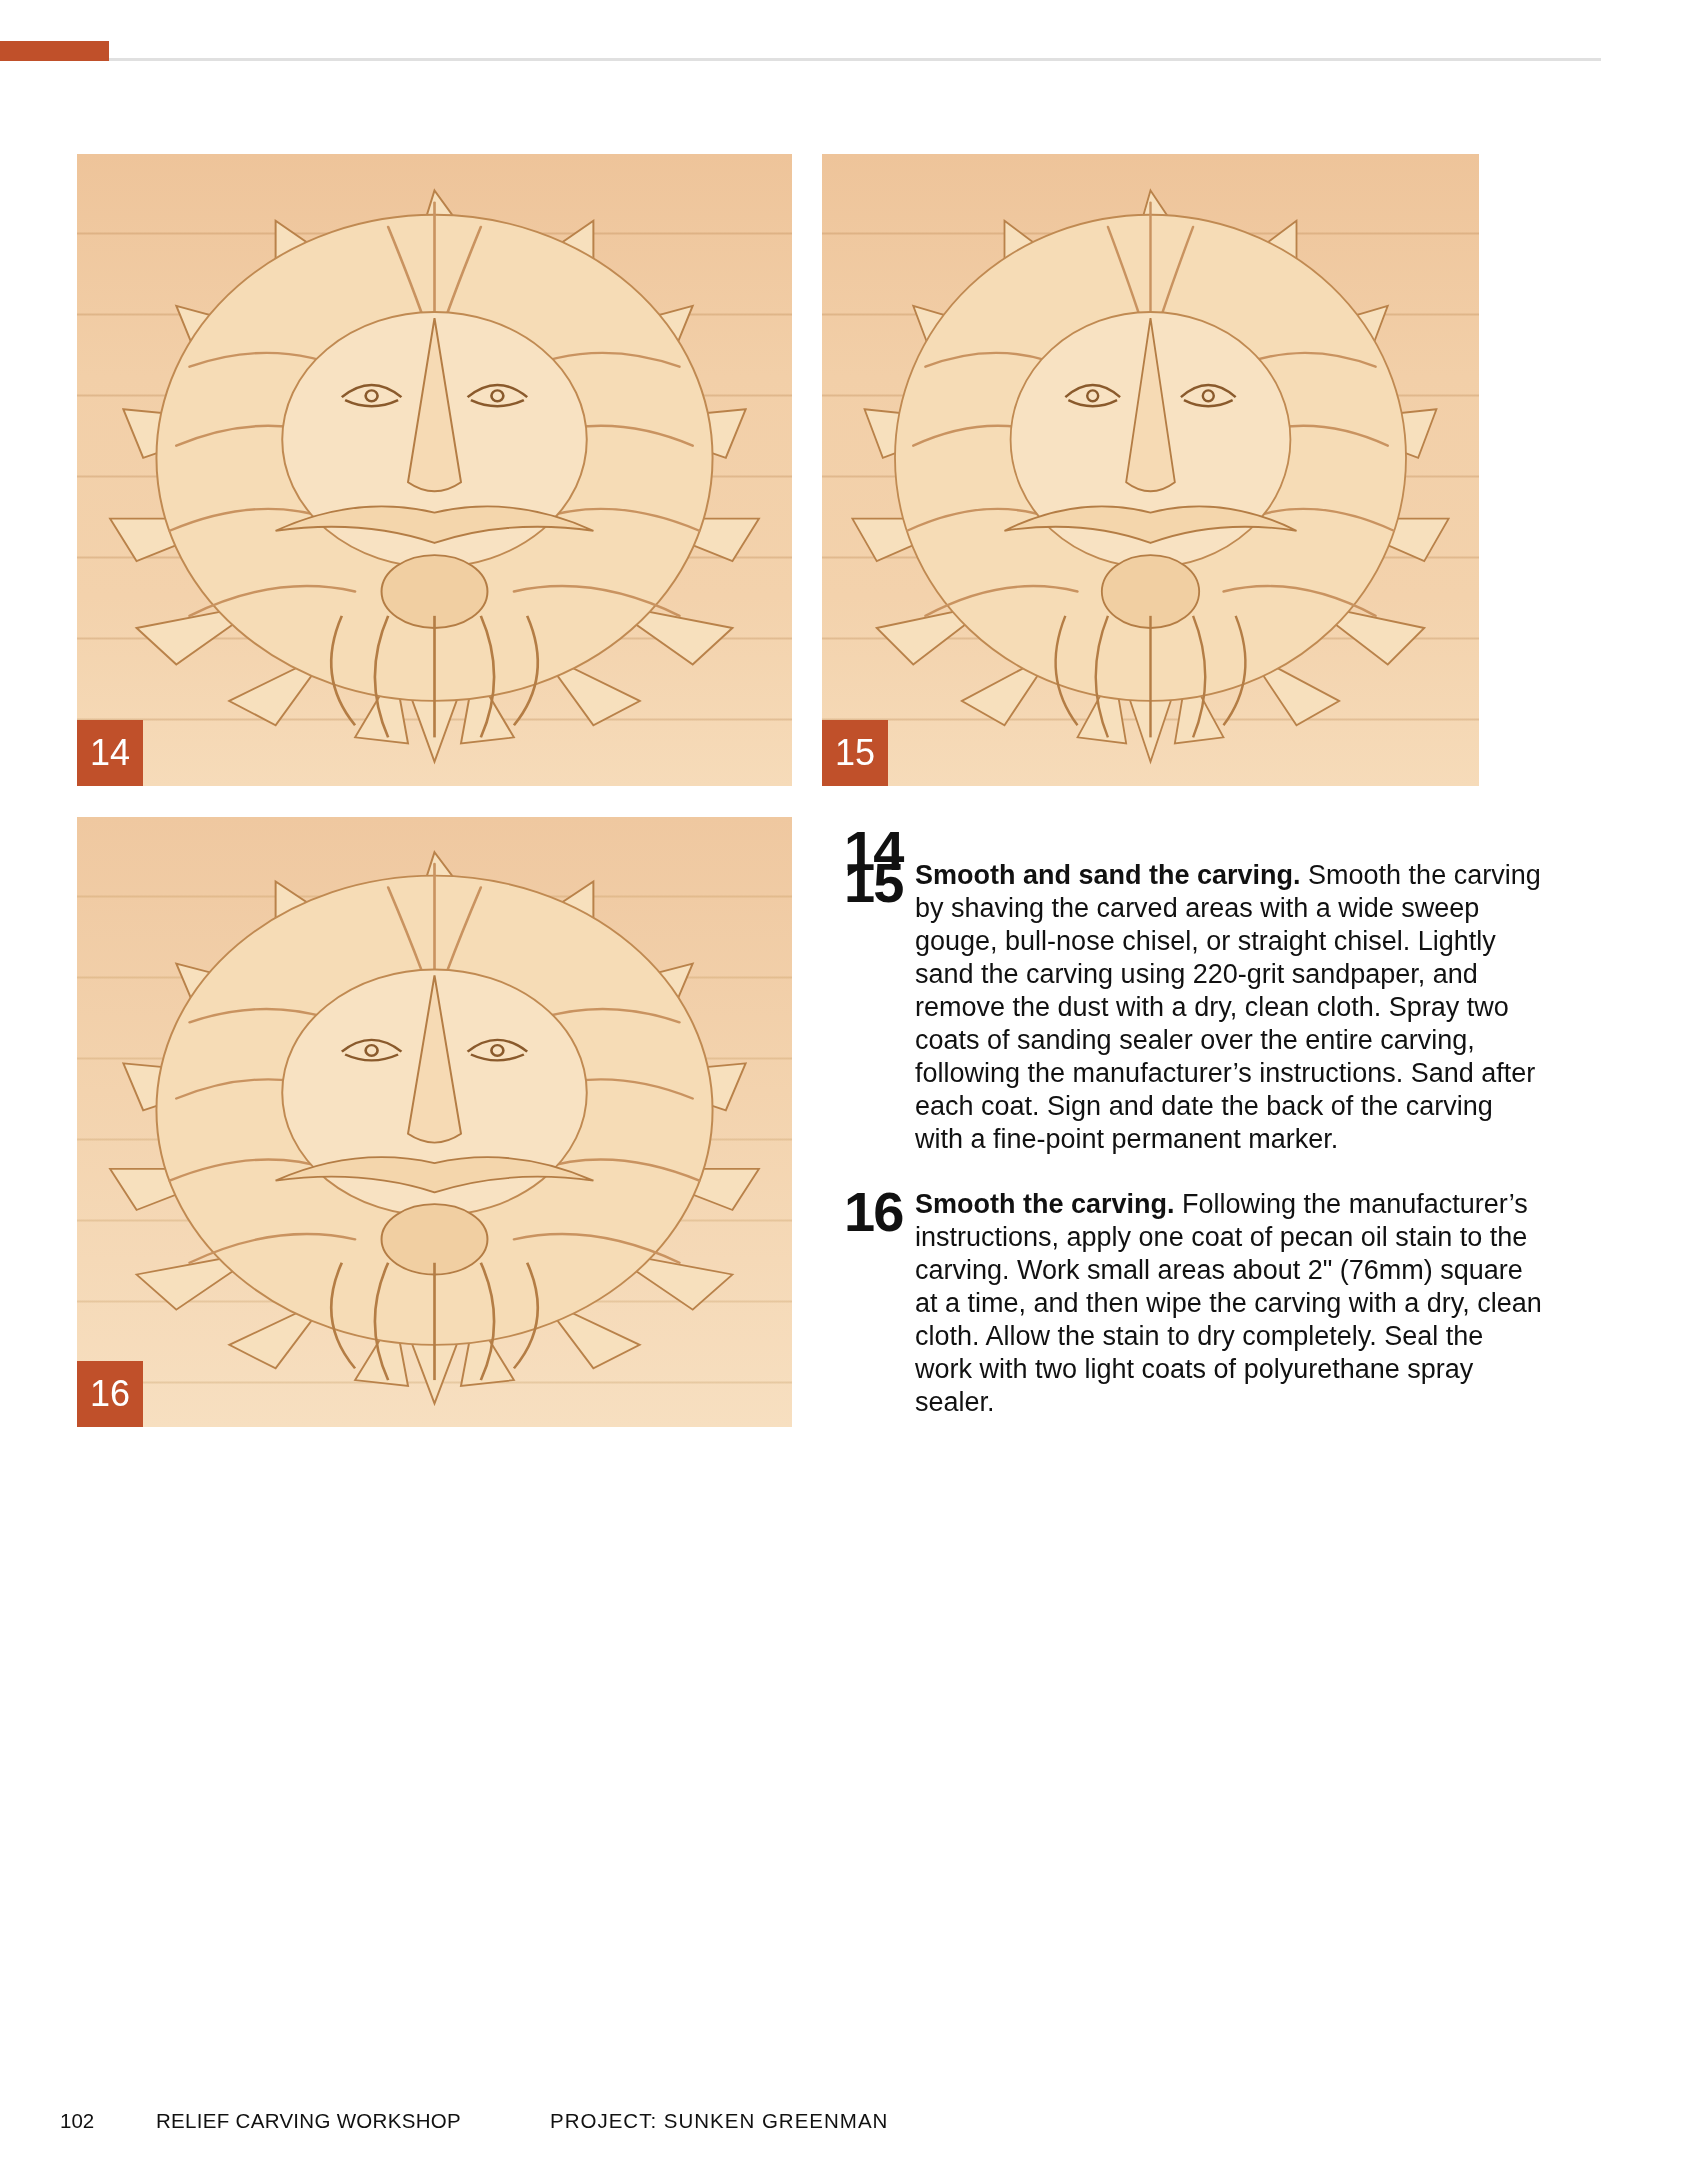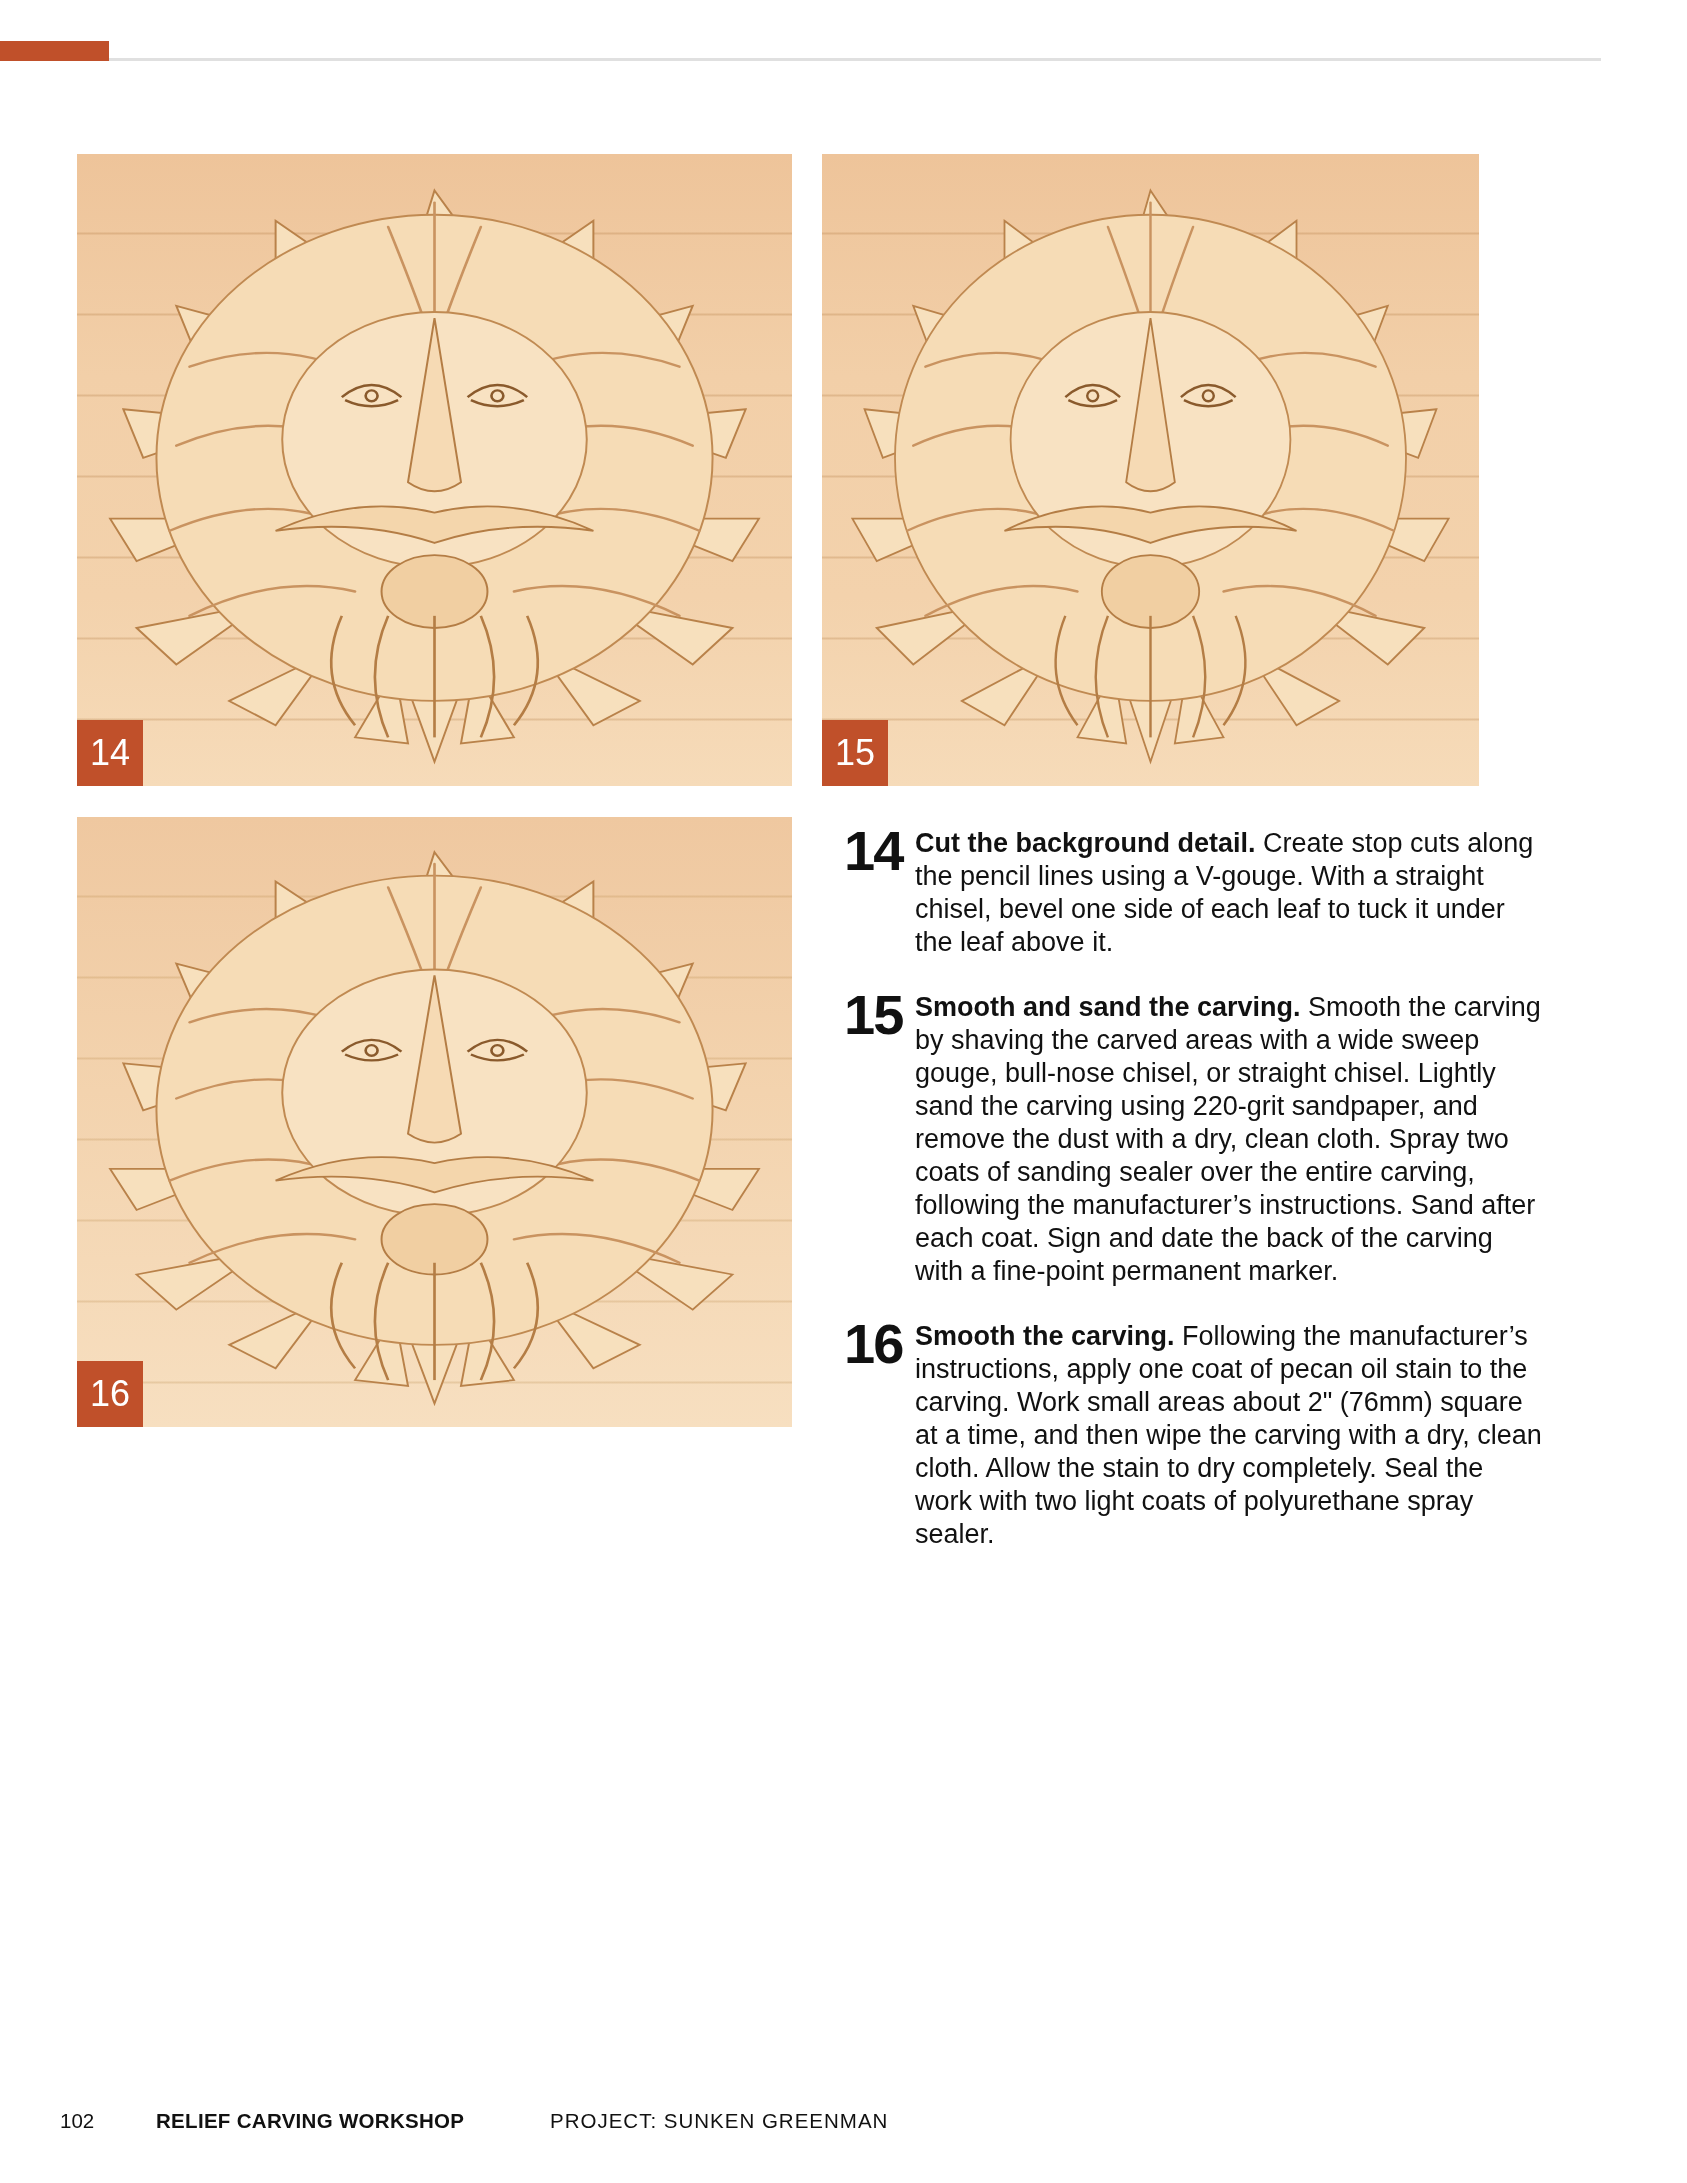--- a/index.html
+++ b/index.html
@@ -33,21 +33,21 @@
   .step { position: relative; padding-left: 71px; margin-bottom: 32px; }
   .step-num {
     position: absolute; left: 0; top: -4px; font-size: 56px; font-weight: bold;
     line-height: 56px; letter-spacing: -2px;
   }
   .step-text { font-size: 27px; line-height: 33px; color: #111; }
   .step-title { font-weight: bold; }
 
   .footer { position: absolute; top: 2108px; left: 56px; height: 26.5px; font-size: 20.5px; line-height: 26.5px; white-space: nowrap; }
   .footer .page-num { position: absolute; left: 4px; font-weight: normal; }
-  .footer .book-title { position: absolute; left: 100px; font-weight: bold; letter-spacing: 0.3px; }
+  .footer .book-title { position: absolute; left: 100px; font-weight: normal; letter-spacing: 0.3px; }
   .footer .section { position: absolute; left: 481px; letter-spacing: 1px; margin-left: 13px; }
 </style>
 </head>
 <body>
 
 <div class="top-accent"></div>
 <div class="top-rule"></div>
 
 <svg width="0" height="0" style="position:absolute">
   <defs>
@@ -132,21 +132,20 @@
 <div class="photo p16" style="left:77px; top:817px; width:715px; height:610px;">
   <svg viewBox="0 0 1080 1040" preserveAspectRatio="none">
       <use href="#greenman"></use>
     </svg>
   <div class="badge">16</div>
 </div>
 
 <div class="steps">
   <div class="step">
     <div class="step-num">14</div>
-    <div class="step-text"><span class="step-title">Cut the background detail.</span><span> Create stop cuts along the pencil lines using a V-gouge. With a straight chisel, bevel one side of each leaf to tuck it under the leaf above it.</span></div>
   </div>
   <div class="step">
     <div class="step-num">15</div>
     <div class="step-text"><span class="step-title">Smooth and sand the carving.</span><span> Smooth the carving by shaving the carved areas with a wide sweep gouge, bull-nose chisel, or straight chisel. Lightly sand the carving using 220-grit sandpaper, and remove the dust with a dry, clean cloth. Spray two coats of sanding sealer over the entire carving, following the manufacturer’s instructions. Sand after each coat. Sign and date the back of the carving with a fine-point permanent marker.</span></div>
   </div>
   <div class="step">
     <div class="step-num">16</div>
     <div class="step-text"><span class="step-title">Smooth the carving.</span><span> Following the manufacturer’s instructions, apply one coat of pecan oil stain to the carving. Work small areas about 2" (76mm) square at a time, and then wipe the carving with a dry, clean cloth. Allow the stain to dry completely. Seal the work with two light coats of polyurethane spray sealer.</span></div>
   </div>
 </div>

